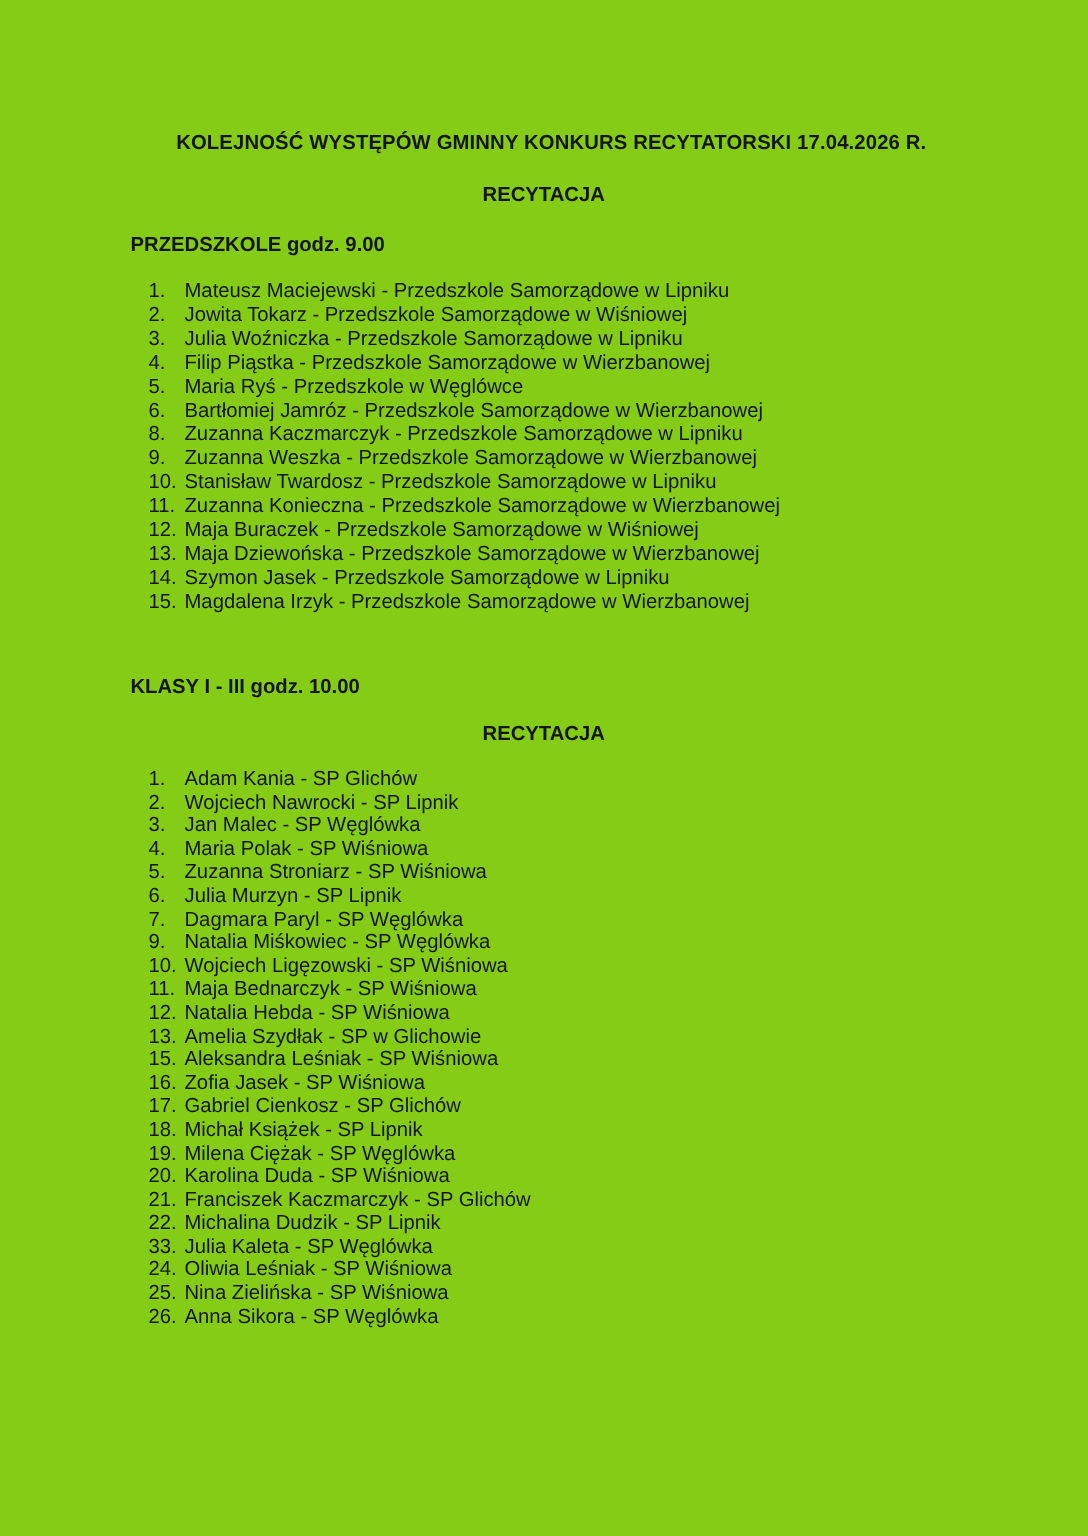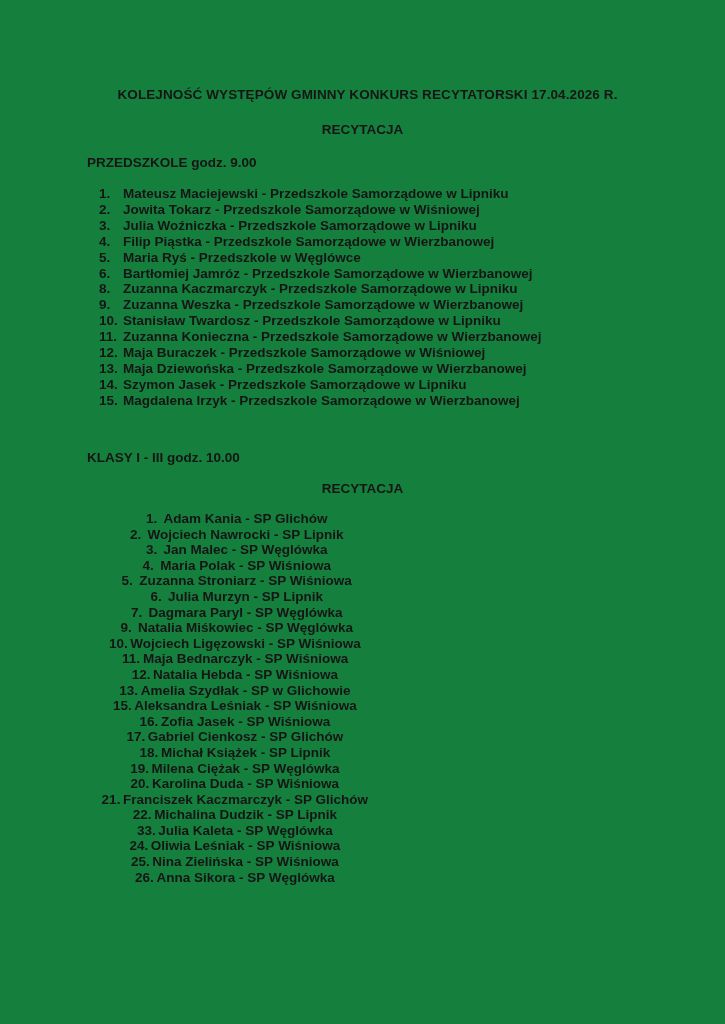--- a/index.html
+++ b/index.html
@@ -4,21 +4,21 @@
 <style>
   html, body {
     margin: 0;
     padding: 0;
     background: #ffffff;
   }
   .page {
     position: relative;
     width: 725px;
     height: 1024px;
-    background: #15803d;
+    background: #84cc16;
     font-family: "Liberation Sans", sans-serif;
     color: #151515;
     font-size: 13.5px;
     overflow: hidden;
   }
   .doc-title {
     position: absolute;
     top: 87px;
     left: 10px;
     width: 715px;
@@ -43,22 +43,22 @@
   }
   .h-przedszkole { top: 155px; }
   .h-klasy { top: 450px; }
   .list {
     position: absolute;
     left: 99px;
   }
   .list-1 { top: 186px; }
   .list-2 { top: 511px; }
   .list-1 .row { line-height: 15.9px; }
-  .list-2 .row { line-height: 15.6px; text-align: center; }
-  .row { white-space: nowrap; font-weight: bold; }
+  .list-2 .row { line-height: 15.6px; }
+  .row { white-space: nowrap; }
   .num {
     display: inline-block;
     width: 24px;
   }
 </style>
 </head>
 <body>
 
 <div class="page">
 

